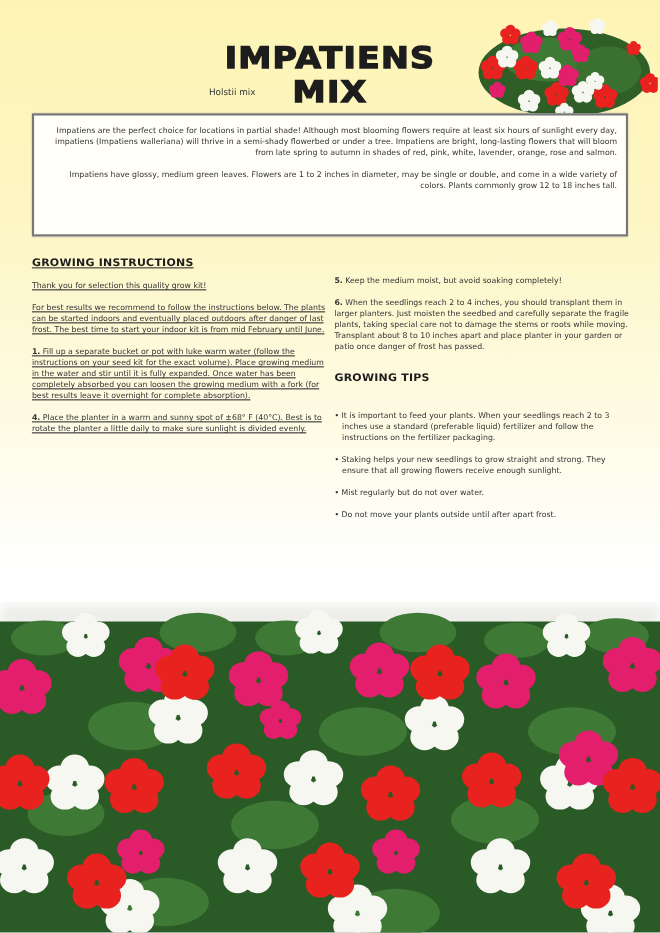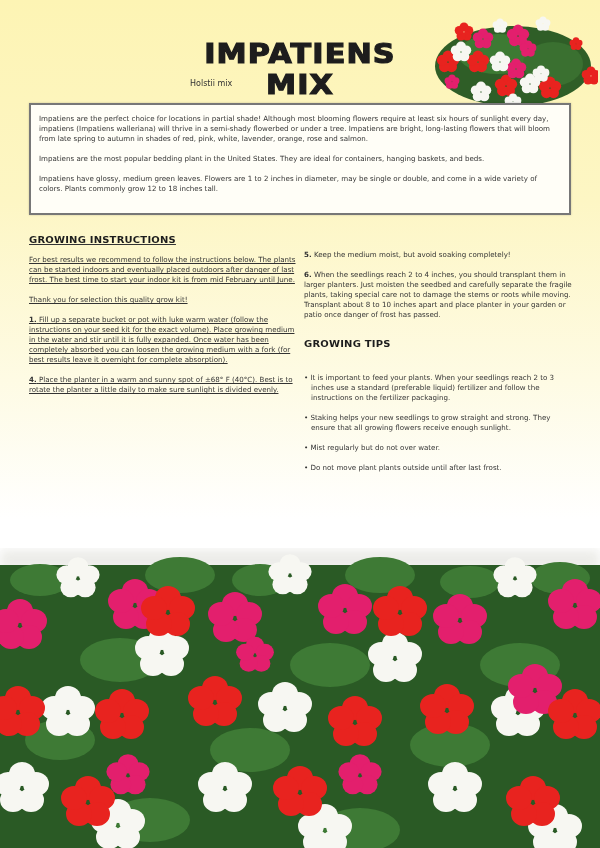--- a/index.html
+++ b/index.html
@@ -21,21 +21,21 @@
     font-size: 8px; color: #333;
   }
   .hero-photo {
     position: absolute; left: 428px; top: 14px; width: 170px; height: 90px;
   }
   .intro-box {
     position: absolute; left: 29px; top: 103px; width: 542px; height: 112px;
     background: #fffef7; border: 2px solid #777; box-shadow: 0 0 2px rgba(0,0,0,0.2);
     padding: 9px 8px 0 8px; font-size: 7.1px; line-height: 10px; color: #333;
   }
-  .intro-box p { margin-bottom: 10px; }
+  .intro-box p { margin-bottom: 10px; text-align: right; }
   .col { position: absolute; font-size: 7.1px; line-height: 10px; color: #333; }
   .col-left { left: 29px; top: 234px; width: 268px; text-decoration: underline; }
   .col-right { left: 304px; top: 250px; width: 268px; }
   .col p { margin-bottom: 10px; }
   .heading {
     font-weight: 900; font-size: 9.5px; color: #1d1d1d; letter-spacing: 0.2px;
     margin-bottom: 9px; line-height: 12px; transform: scaleX(1.05); transform-origin: left;
   }
   .col-right .heading { margin-top: 18px; }
   .num { font-weight: bold; }
@@ -86,41 +86,40 @@
       <use href="#fl-petals" transform="translate(102,70) scale(1.1)"></use>
       <use href="#fl-petals" transform="translate(113,60) scale(0.9)"></use>
       <use href="#fl-petals" transform="translate(72,12) scale(0.8)"></use>
       <use href="#fl-petals" transform="translate(115,10) scale(0.8)"></use>
       <use href="#fl-petals" transform="translate(85,88) scale(0.9)"></use>
     </g>
 </svg>
 
 <div class="intro-box">
   <p>Impatiens are the perfect choice for locations in partial shade! Although most blooming flowers require at least six hours of sunlight every day, impatiens (Impatiens walleriana) will thrive in a semi-shady flowerbed or under a tree. Impatiens are bright, long-lasting flowers that will bloom from late spring to autumn in shades of red, pink, white, lavender, orange, rose and salmon.</p>
-  <p>Impatiens are the most popular bedding plant in the United States. They are ideal for containers, hanging baskets, and beds.</p>
   <p>Impatiens have glossy, medium green leaves. Flowers are 1 to 2 inches in diameter, may be single or double, and come in a wide variety of colors. Plants commonly grow 12 to 18 inches tall.</p>
 </div>
 
 <div class="col col-left">
   <div class="heading">GROWING INSTRUCTIONS</div>
+  <p>Thank you for selection this quality grow kit!</p>
   <p>For best results we recommend to follow the instructions below. The plants can be started indoors and eventually placed outdoors after danger of last frost. The best time to start your indoor kit is from mid February until June.</p>
-  <p>Thank you for selection this quality grow kit!</p>
   <p><span class="num">1.</span> <span>Fill up a separate bucket or pot with luke warm water (follow the instructions on your seed kit for the exact volume). Place growing medium in the water and stir until it is fully expanded.  Once water has been completely absorbed you can loosen the growing medium with a fork (for best results leave it overnight for complete absorption).</span></p>
   <p><span class="num">4.</span> <span>Place the planter in a warm and sunny spot of ±68° F (40°C). Best is to rotate the planter a little daily to make sure sunlight is divided evenly.</span></p>
 </div>
 
 <div class="col col-right">
   <p><span class="num">5.</span> <span>Keep the medium moist, but avoid soaking completely!</span></p>
   <p><span class="num">6.</span> <span>When the seedlings reach 2 to 4 inches, you should transplant them in larger planters. Just moisten the seedbed and carefully separate the fragile plants, taking special care not to damage the stems or roots while moving. Transplant about 8 to 10 inches apart and place planter in your garden or patio once danger of frost has passed.</span></p>
   <div class="heading">GROWING TIPS</div>
   <ul class="tips">
     <li>It is important to feed your plants. When your seedlings reach 2 to 3 inches use a standard (preferable liquid) fertilizer and follow the instructions on the fertilizer packaging.</li>
     <li>Staking helps your new seedlings to grow straight and strong. They ensure that all growing flowers receive enough sunlight.</li>
     <li>Mist regularly but do not over water.</li>
-    <li>Do not move plant plants outside until after last frost.</li>
+    <li>Do not move your plants outside until after apart frost.</li>
   </ul>
 </div>
 
 <svg class="flower-band" viewBox="0 0 600 308" preserveAspectRatio="none">
   <defs>
     <g id="bp">
       <ellipse cx="0" cy="-14" rx="13" ry="12"></ellipse>
         <ellipse cx="14" cy="-4" rx="13" ry="12"></ellipse>
       <ellipse cx="9" cy="12" rx="13" ry="12"></ellipse>
         <ellipse cx="-9" cy="12" rx="13" ry="12"></ellipse>

